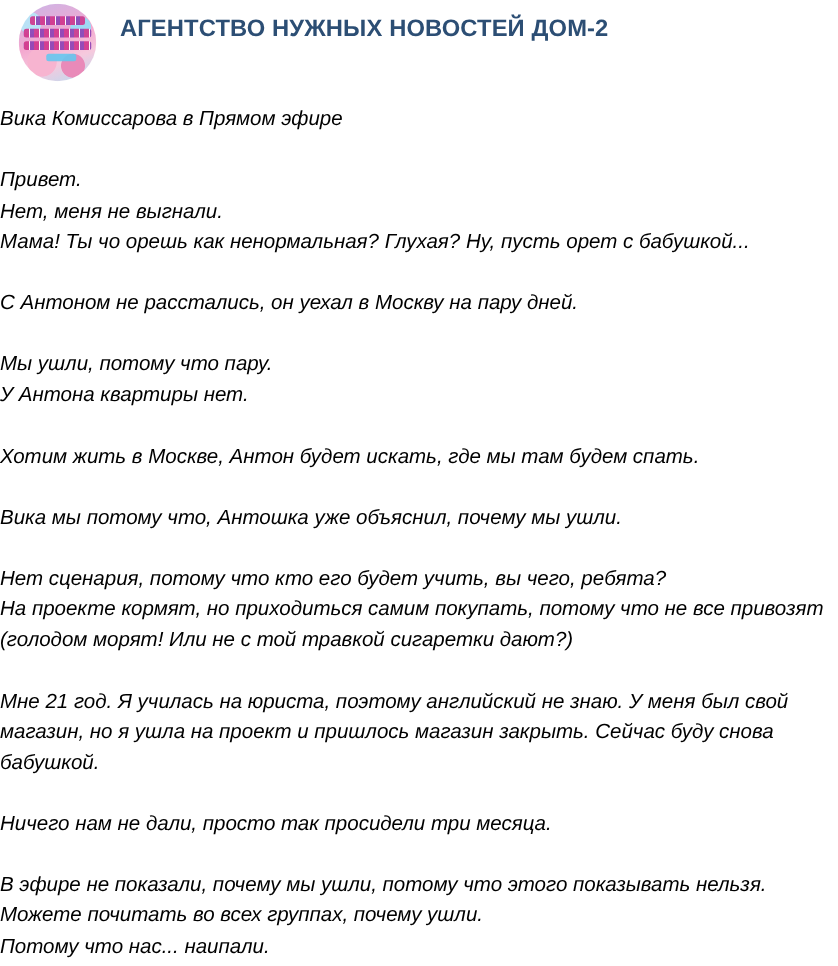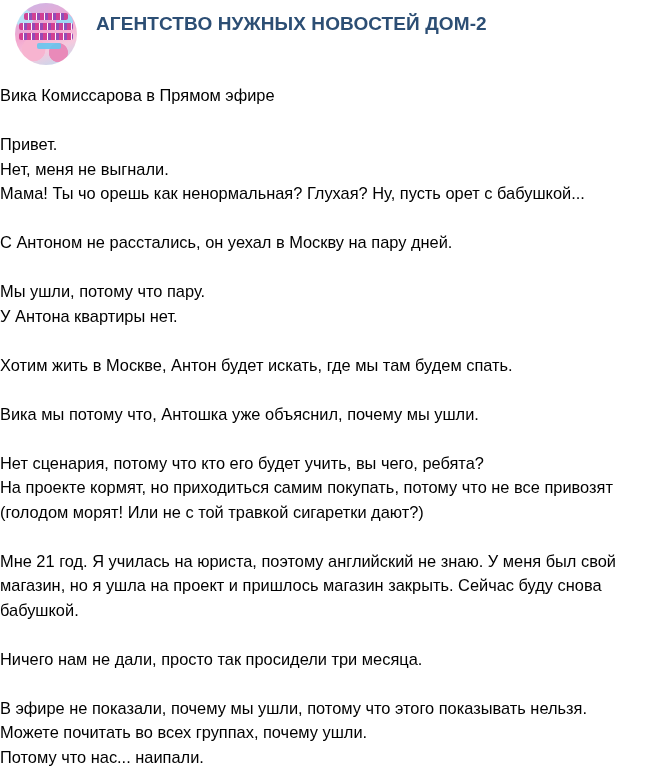--- a/index.html
+++ b/index.html
@@ -73,20 +73,21 @@
     line-height: 24.5px;
     color: #000000;
   }
   .post p {
     margin: 0 0 24.5px 0;
     padding: 0;
   }
   .post p .line {
     display: block;
     white-space: nowrap;
+    font-style: italic;
   }
 </style>
 </head>
 <body>
 
 <div class="header">
   <div class="avatar">
     <div class="band b1"></div>
     <div class="band b2"></div>
     <div class="band b3"></div>

